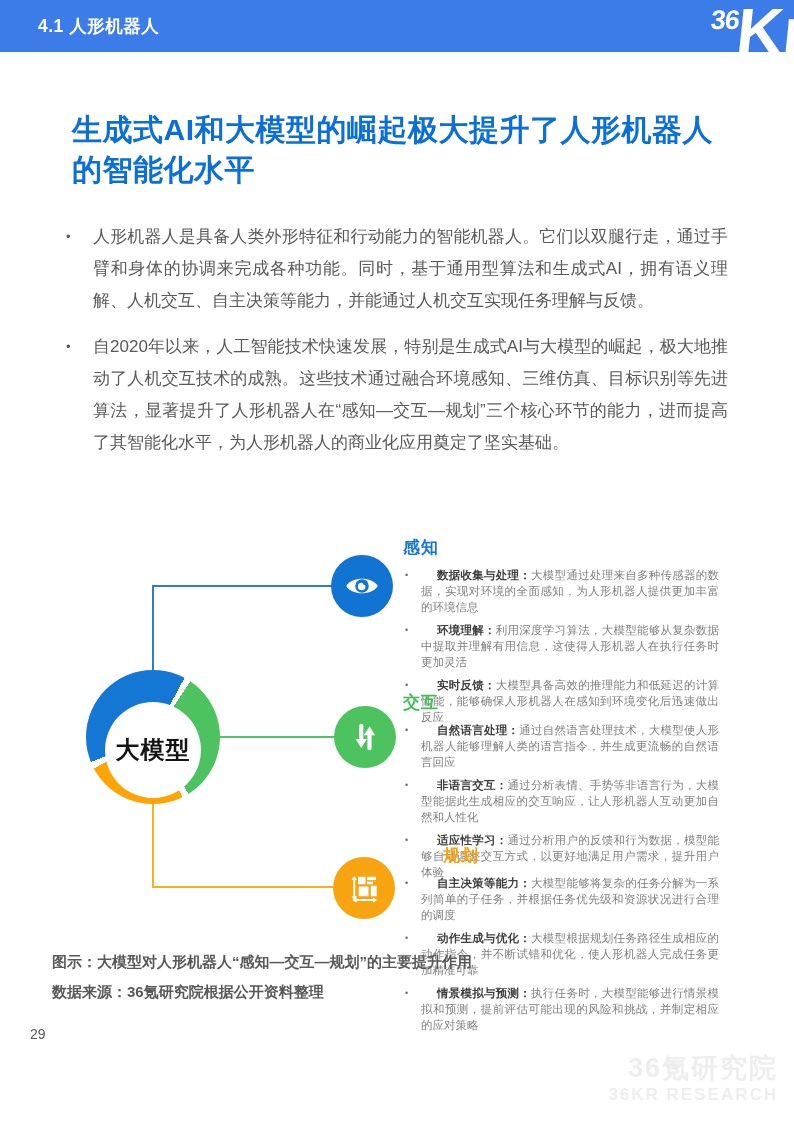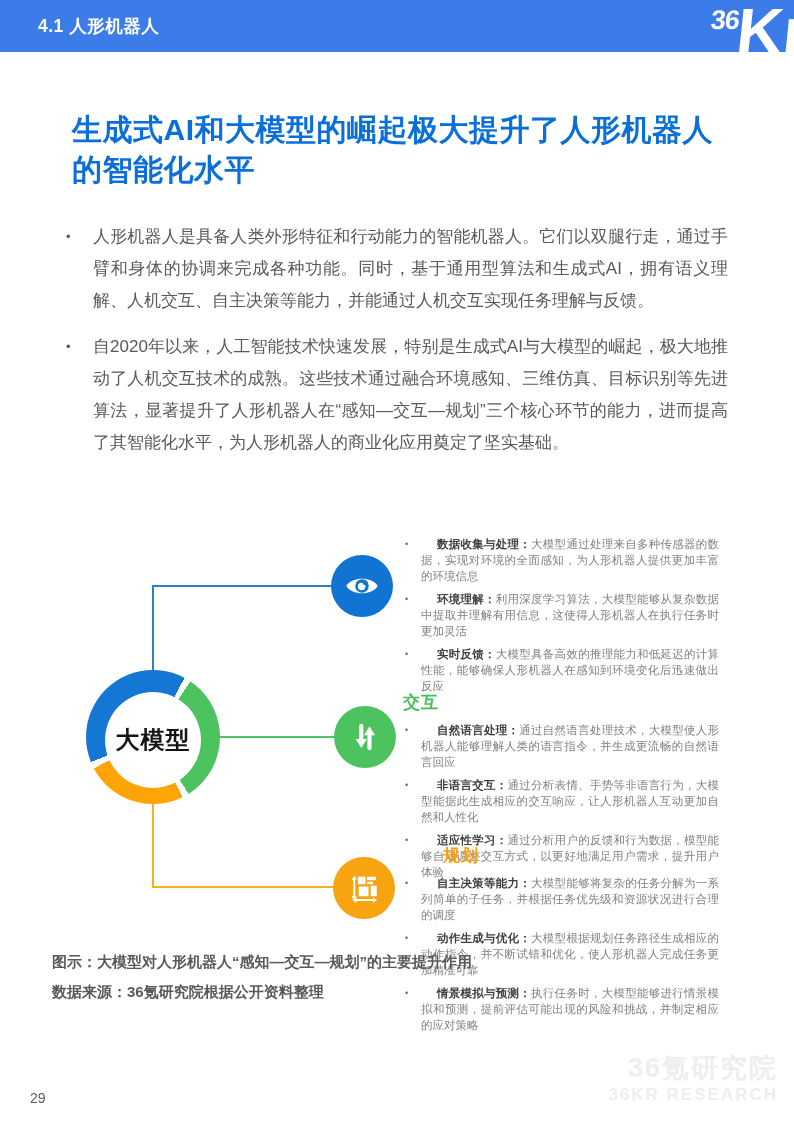--- a/index.html
+++ b/index.html
@@ -65,21 +65,21 @@
     background:conic-gradient(
       #1577d4 0deg 28deg,
       #ffffff 28deg 34deg,
       #4cc35f 34deg 148deg,
       #ffffff 148deg 154deg,
       #ffa405 154deg 242deg,
       #ffffff 242deg 248deg,
       #1577d4 248deg 360deg);
   }
   .donut-hole {
-    position:absolute; left:19px; top:22px; width:96px; height:96px;
+    position:absolute; left:19px; top:32px; width:96px; height:96px;
     background:#ffffff; border-radius:50%;
     display:flex; align-items:center; justify-content:center;
   }
   .donut-label { color:#141414; font-size:24px; font-weight:bold; letter-spacing:1px; }
 
   .icon-circle {
     position:absolute; width:62px; height:62px; border-radius:50%;
     display:flex; align-items:center; justify-content:center;
   }
   .icon-perception  { left:331px; top:555px; background:#1173d2; }
@@ -105,21 +105,21 @@
   .dbullet .lead { font-weight:bold; color:#3e3e3e;margin-left:16px; }
 
   
   .caption { position:absolute; left:52px; top:947px; width:560px;font-weight:bold; }
   .caption div { color:#595959; font-size:15px; line-height:30px; }
 
   
   .watermark { position:absolute; right:16px; top:1052px; text-align:right; color:#efeeee; }
   .watermark .wm-cn { font-size:27px; font-weight:bold; letter-spacing:2px; line-height:32px; }
   .watermark .wm-en { font-size:17px; font-weight:bold; letter-spacing:2px; line-height:22px; }
-  .page-number { position:absolute; left:30px; top:1090px; color:#595959; font-size:14px; }
+  .page-number { position:absolute; left:30px; top:1026px; color:#595959; font-size:14px; }
 </style>
 </head>
 <body>
 
 <div class="page">
 
   <div class="header-bar">
     <div class="section-label">4.1 人形机器人</div>
     <div class="logo">
       <span class="n36">36</span><span class="kr">Kr</span>
@@ -179,20 +179,21 @@
         <path d="M41.5 40 L36 36.5 L36 43.5 Z" fill="#ffffff"></path>
         <rect x="16" y="9" width="10" height="10" fill="#ffffff"></rect>
         <rect x="28" y="9" width="12" height="4.5" fill="#ffffff"></rect>
         <rect x="28" y="15.5" width="8" height="3.5" fill="#ffffff"></rect>
         <rect x="17" y="22" width="13" height="13" fill="#ffffff"></rect>
         <rect x="33" y="21" width="8" height="14" fill="#ffffff"></rect>
       </svg>
     </div>
 
     <div class="dsection dsec-perception">
+      <div class="dsec-title">感知</div>
       <div class="dbullet">
         <span class="dmark">•</span>
         <p><span class="lead">数据收集与处理：</span><span>大模型通过处理来自多种传感器的数据，实现对环境的全面感知，为人形机器人提供更加丰富的环境信息</span></p>
       </div>
       <div class="dbullet">
         <span class="dmark">•</span>
         <p><span class="lead">环境理解：</span><span>利用深度学习算法，大模型能够从复杂数据中提取并理解有用信息，这使得人形机器人在执行任务时更加灵活</span></p>
       </div>
       <div class="dbullet">
         <span class="dmark">•</span>

